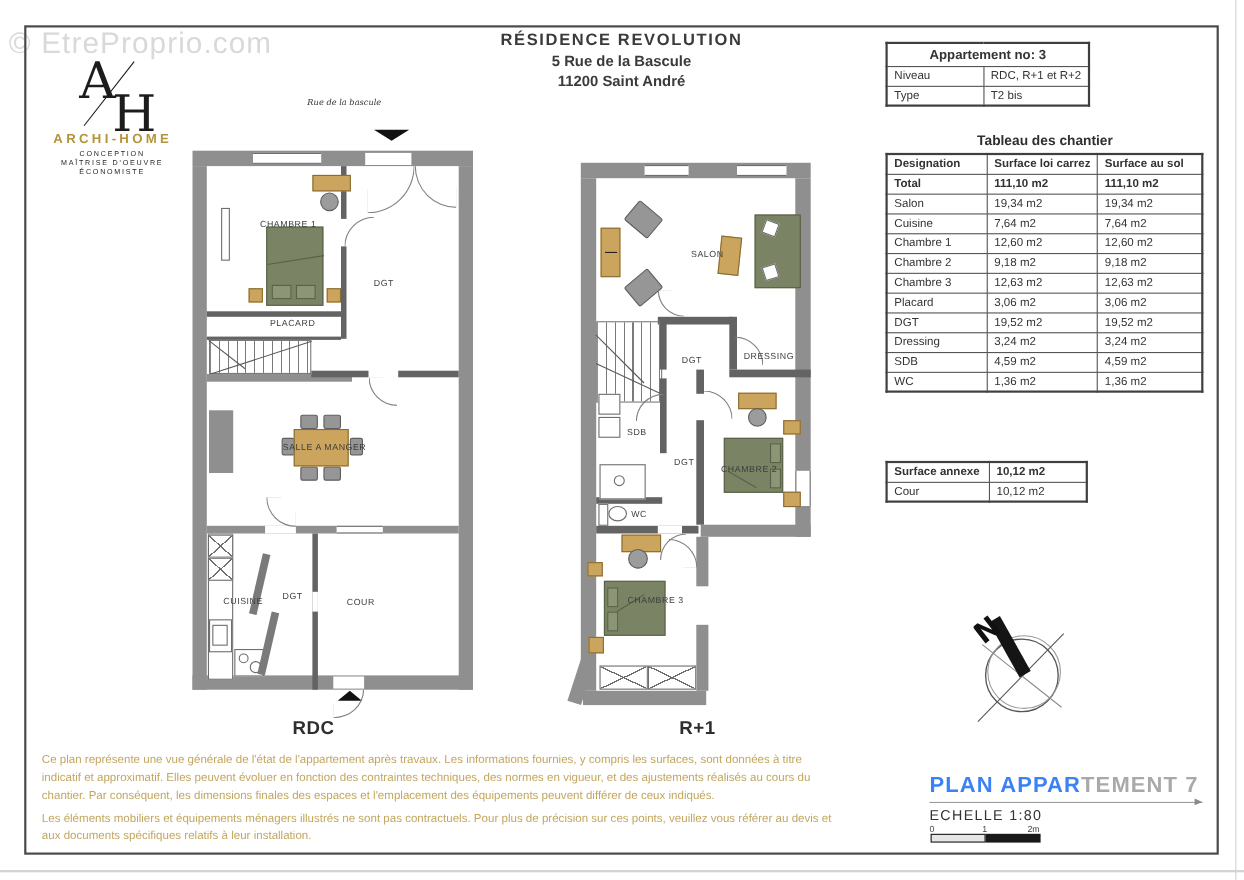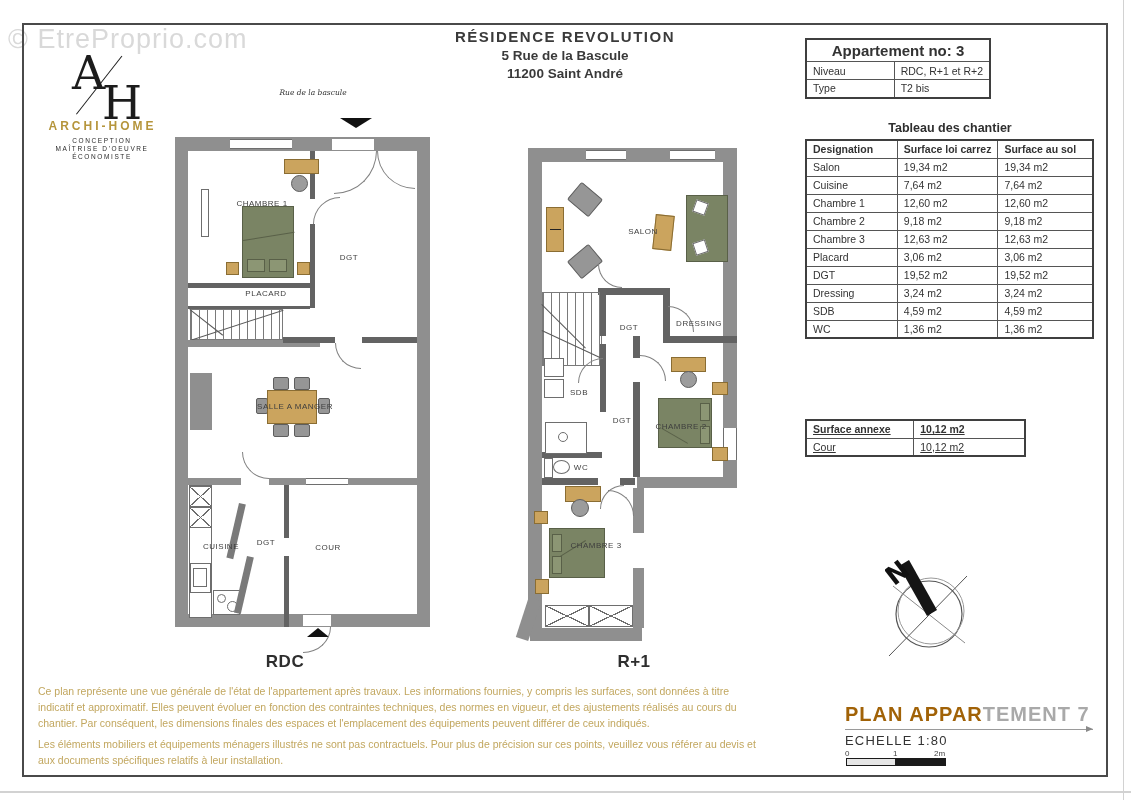--- a/index.html
+++ b/index.html
@@ -16,24 +16,24 @@
 .tagline{position:absolute;width:160px;left:22px;text-align:center;font-size:6.5px;letter-spacing:1.6px;color:#2a2a2a;}
 
 #header{position:absolute;left:420px;top:28px;width:290px;text-align:center;color:#3a3a3a;}
 #header .t1{font-size:15px;font-weight:bold;letter-spacing:1.5px;}
 #header .t2{font-size:13.5px;font-weight:bold;margin-top:3px;}
 
 table.tbl{position:absolute;border-collapse:collapse;font-size:10.5px;color:#333;background:#fff;border:2px solid #3f3f3f;}
 table.tbl td,table.tbl th{border:1px solid #555;padding:2px 6px;text-align:left;height:18px;vertical-align:middle;font-weight:normal;white-space:nowrap;}
 table.tbl tr.bold td,table.tbl th{font-weight:bold;}
 #info-table{left:805px;top:38px;width:186px;}
-#info-table .hd{text-align:center;font-size:15px;font-weight:bold;height:21px;}
+#info-table .hd{text-align:center;font-size:12px;font-weight:bold;height:21px;}
 #surface-title{position:absolute;left:805px;top:121px;width:290px;text-align:center;font-size:12.5px;font-weight:bold;color:#2f2f2f;}
 #surface-table{left:805px;top:139px;width:289px;}
-#annex-table{left:805px;top:419px;width:221px;text-decoration:underline;}
+#annex-table{left:805px;top:419px;width:184px;}
 
 .wall{position:absolute;background:#8f8f8f;}
 .iwall{position:absolute;background:#636363;}
 .gap{position:absolute;background:#fff;}
 .win{position:absolute;background:#fff;border-top:1px solid #6e6e6e;border-bottom:1px solid #6e6e6e;}
 .winv{position:absolute;background:#fff;border-left:1px solid #6e6e6e;border-right:1px solid #6e6e6e;}
 .lbl{position:absolute;font-size:8px;letter-spacing:.5px;color:#3e3e3e;white-space:nowrap;transform:translateX(-50%);z-index:5;}
 .cap{position:absolute;font-size:17px;font-weight:bold;color:#2e2e2e;letter-spacing:.5px;transform:translateX(-50%);}
 .street{position:absolute;font-family:"DejaVu Serif",serif;font-style:italic;font-size:7.5px;color:#333;transform:translateX(-50%);}
 .wood{position:absolute;background:#cba45e;border:1px solid #8a6d33;}
@@ -50,21 +50,21 @@
 .arc-tr{border-right:1px solid #808080;border-top:1px solid #808080;border-radius:0 100% 0 0;}
 .stairs{position:absolute;background:repeating-linear-gradient(90deg,#7a7a7a 0 1px,transparent 1px 8px);border:1px solid #7a7a7a;}
 .xbox{position:absolute;border:1px solid #6e6e6e;background:
  linear-gradient(to top right,transparent calc(50% - .6px),#6e6e6e calc(50% - .6px) calc(50% + .6px),transparent calc(50% + .6px)),
  linear-gradient(to bottom right,transparent calc(50% - .6px),#6e6e6e calc(50% - .6px) calc(50% + .6px),transparent calc(50% + .6px)),#fff;}
 .line{position:absolute;background:#5a5a5a;transform-origin:top left;}
 .tri-down{position:absolute;width:0;height:0;border-left:16px solid transparent;border-right:16px solid transparent;border-top:10px solid #111;}
 .tri-up{position:absolute;width:0;height:0;border-left:11px solid transparent;border-right:11px solid transparent;border-bottom:9px solid #111;}
 
 #plan-title{position:absolute;left:845px;top:703px;font-size:20px;font-weight:bold;letter-spacing:1px;white-space:nowrap;}
-#plan-title .p1{color:#a16207;} #plan-title .p2{color:#a9a9a9;}
+#plan-title .p1{color:#3b82f6;} #plan-title .p2{color:#a9a9a9;}
 #title-rule{position:absolute;left:845px;top:729px;width:248px;height:1px;background:#9a9a9a;}
 #title-arrow{position:absolute;left:1086px;top:726px;width:0;height:0;border-top:3px solid transparent;border-bottom:3px solid transparent;border-left:7px solid #8a8a8a;}
 #echelle{position:absolute;left:845px;top:733px;font-size:13px;letter-spacing:1.2px;color:#333;}
 .tick{position:absolute;top:749px;font-size:8px;color:#444;}
 #bar-l{position:absolute;left:846px;top:758px;width:50px;height:8px;border:1px solid #1a1a1a;background:#e6e6e6;}
 #bar-r{position:absolute;left:896px;top:758px;width:50px;height:8px;background:#1a1a1a;}
 
 .disclaimer{position:absolute;left:38px;width:728px;font-size:10.5px;line-height:1.5;color:#c2a75f;}
 #compass{position:absolute;left:885px;top:548px;}
 </style>
@@ -112,20 +112,25 @@
 
 <table class="tbl" id="surface-table">
   <thead>
     <tr>
       <th style="width:93px;">Designation</th>
       <th style="width:100px;margin-left:40px;">Surface loi carrez</th>
       <th style="width:96px;">Surface au sol</th>
     </tr>
   </thead>
   <tbody id="surface-tbody">
+      <tr class="bold">
+        <td>Total</td>
+        <td>111,10 m2</td>
+        <td>111,10 m2</td>
+      </tr>
       <tr>
         <td>Salon</td>
         <td>19,34 m2</td>
         <td>19,34 m2</td>
       </tr>
       <tr>
         <td>Cuisine</td>
         <td>7,64 m2</td>
         <td>7,64 m2</td>
       </tr>

